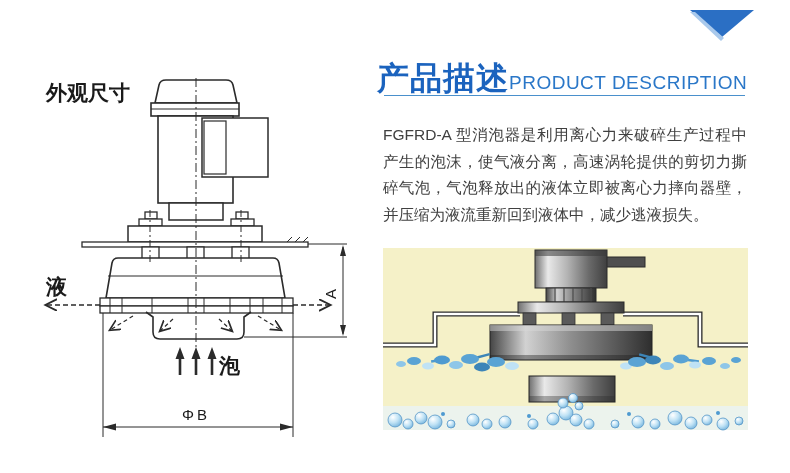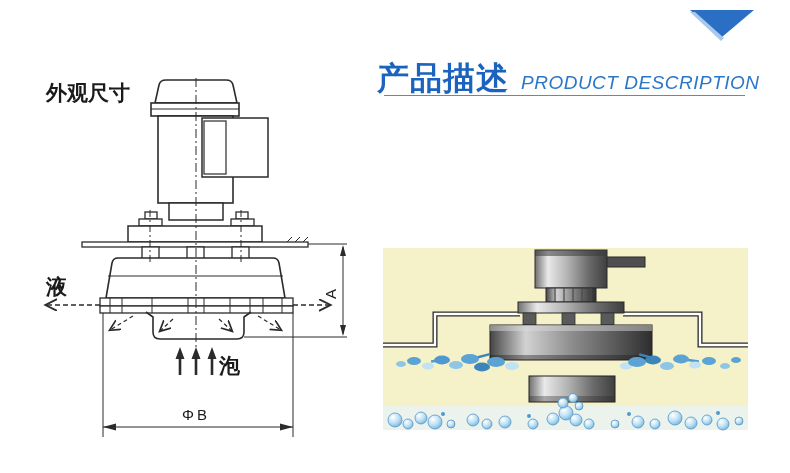--- a/index.html
+++ b/index.html
@@ -7,21 +7,21 @@
     position:relative;width:790px;height:473px;background:#ffffff;overflow:hidden;
     font-family:"Liberation Sans","DejaVu Sans",sans-serif;
   }
   .company-title{
     position:absolute;left:28px;top:14px;width:560px;
     font-size:42px;font-weight:500;color:#97979a;letter-spacing:1px;white-space:nowrap;
   }
   .corner-arrow{position:absolute;left:686px;top:6px;}
   .section-header{position:absolute;left:377px;top:57px;width:371px;white-space:nowrap;}
   .section-title-cn{font-size:32px;font-weight:bold;color:#1b63be;letter-spacing:1px;}
-  .section-title-en{font-size:19px;color:#2a77c8;letter-spacing:0.5px;margin-left:12px;font-style:italic;}
+  .section-title-en{font-size:19px;color:#2a77c8;letter-spacing:0.5px;}
   .section-rule{position:absolute;left:384px;top:95px;width:361px;height:1px;background:#4a90cc;}
   .description{
     position:absolute;left:383px;top:122px;width:364px;
     font-size:15.5px;line-height:26.5px;color:#404040;text-align:justify;
   }
   .diagram-svg{position:absolute;left:0px;top:70px;}
   .photo-svg{position:absolute;left:383px;top:248px;}
   svg text{font-family:"Liberation Sans","DejaVu Sans",sans-serif;}
   .dwg-label{font-size:21px;font-weight:bold;fill:#1a1a1a;}
   .dim-label{font-size:15px;fill:#1a1a1a;}
@@ -35,20 +35,21 @@
   <svg class="corner-arrow" width="70" height="36" viewBox="0 0 70 36">
     <polygon points="4,4 68,4 36,31" fill="#2b6fc4"></polygon>
     <polygon points="4,6 9,6 38,32 35,35" fill="#a9c9ec"></polygon>
   </svg>
 
   <div class="section-header">
     <span class="section-title-cn">产品描述</span><span class="section-title-en">PRODUCT DESCRIPTION</span>
   </div>
   <div class="section-rule"></div>
 
+  <div class="description">FGFRD-A 型消泡器是利用离心力来破碎生产过程中产生的泡沫，使气液分离，高速涡轮提供的剪切力撕碎气泡，气泡释放出的液体立即被离心力摔向器壁，并压缩为液流重新回到液体中，减少逃液损失。</div>
 
   <svg class="diagram-svg" width="370" height="400" viewBox="0 0 370 400">
     <defs>
       <marker id="arrV" markerWidth="11" markerHeight="10" refX="8.5" refY="4.5" orient="auto">
         <path d="M0,0 L9,4.5 L0,9" fill="none" stroke="#2b2b2b" stroke-width="1.4"></path>
       </marker>
     </defs>
     <g stroke="#2b2b2b" fill="none">
 
       <text class="dwg-label" x="46" y="30" stroke="none" fill="#1a1a1a">外观尺寸</text>

